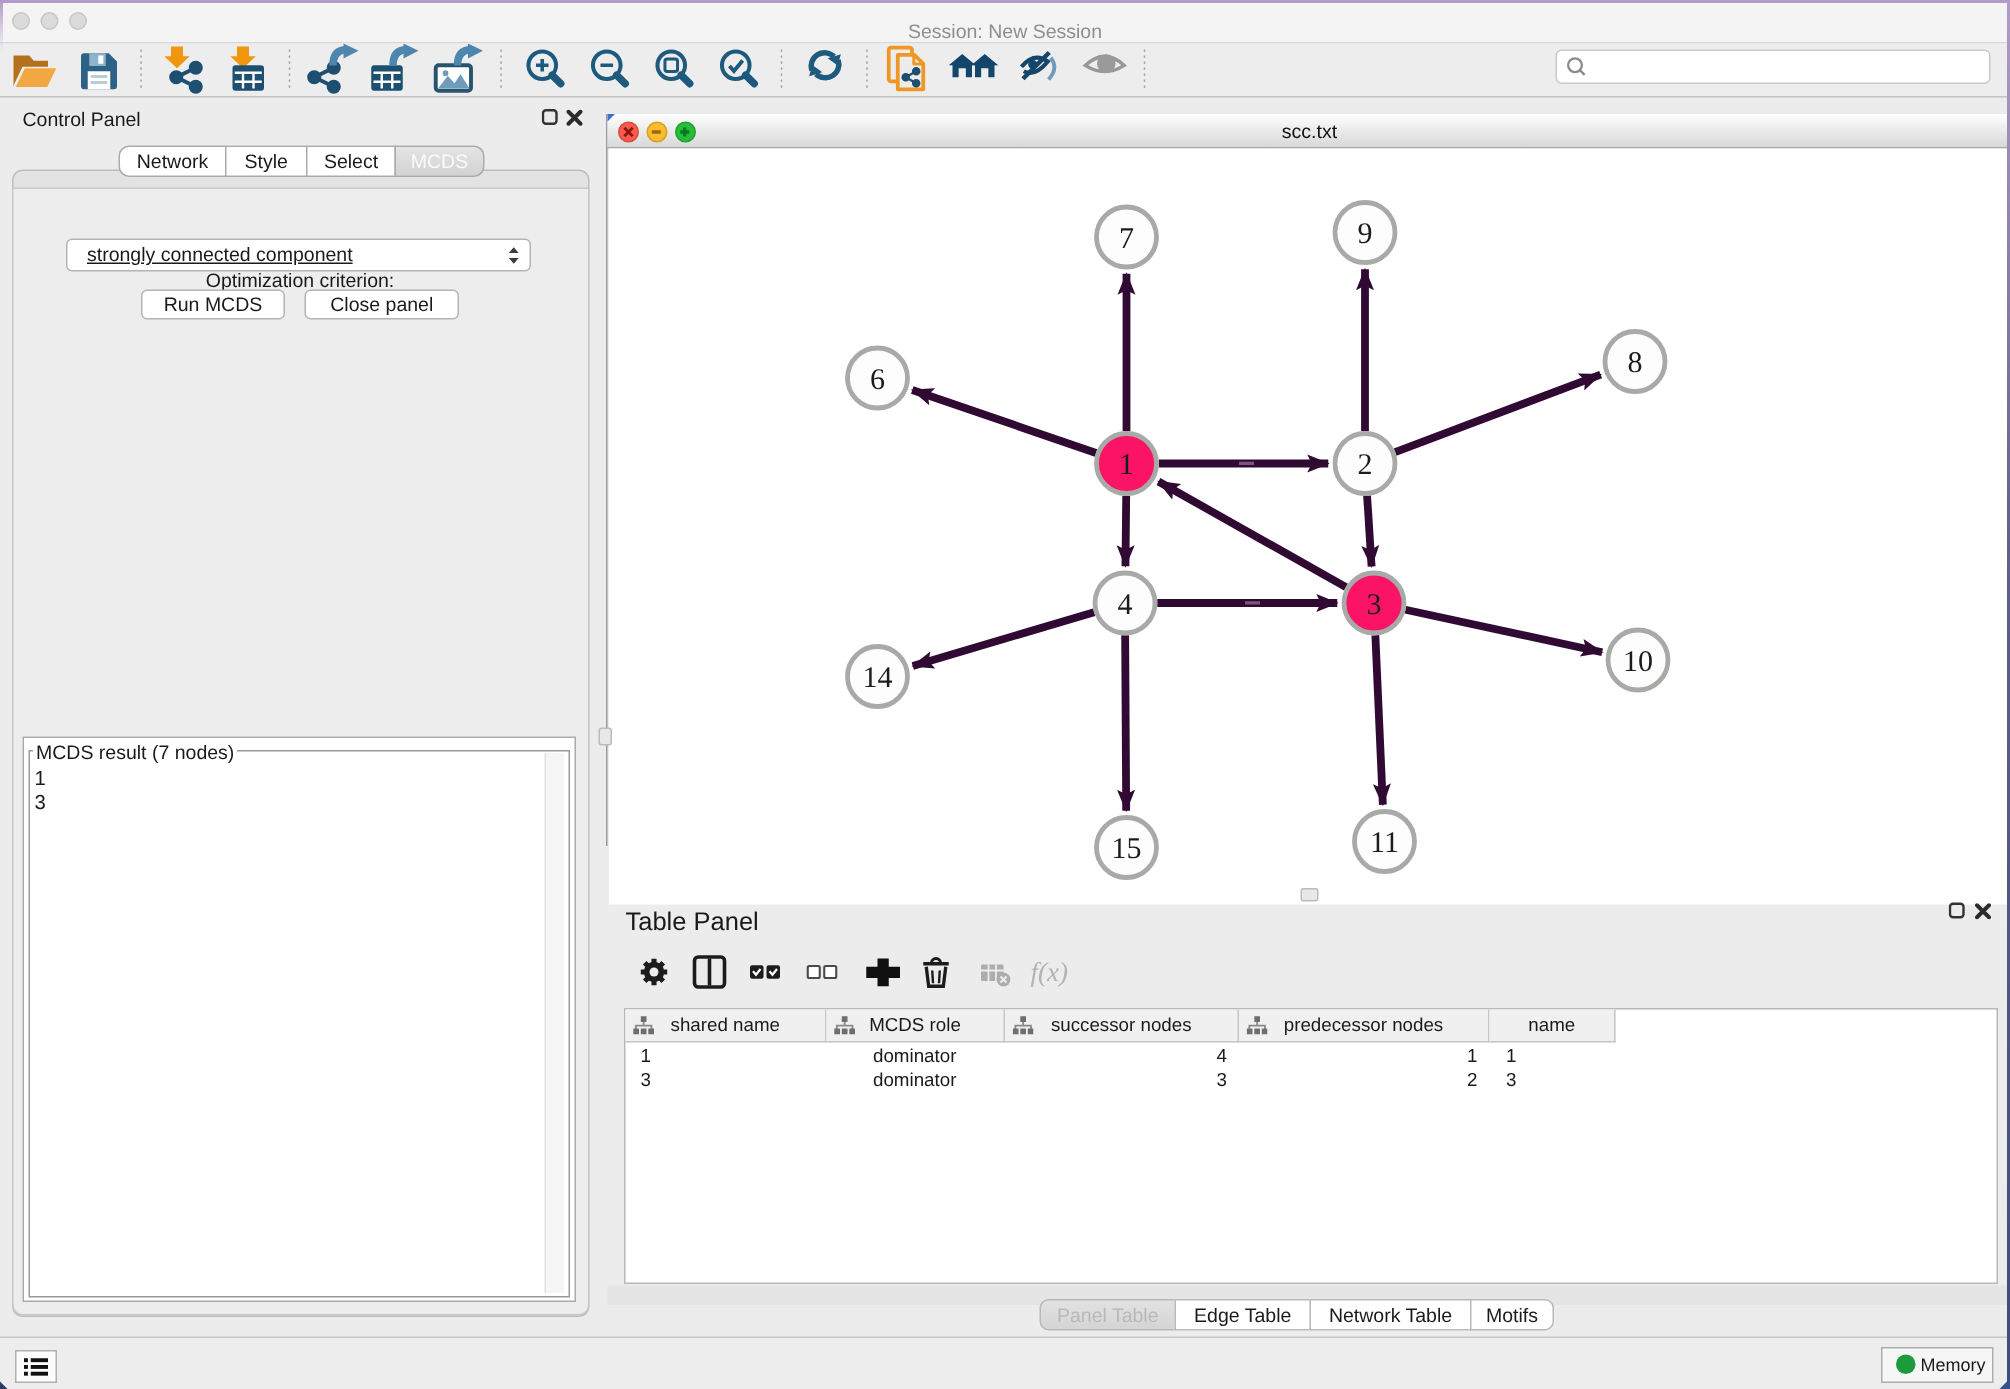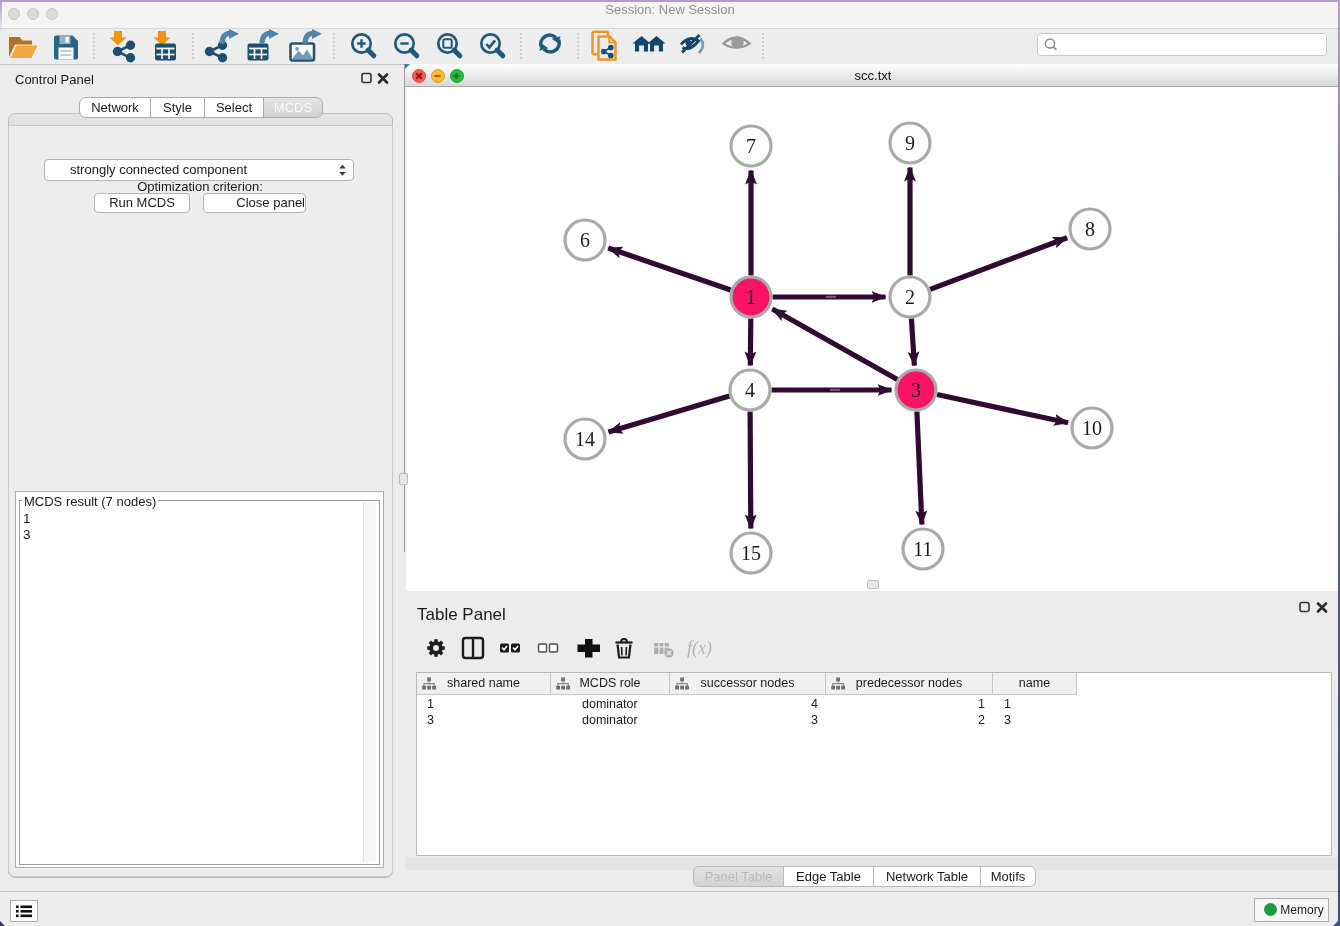--- a/index.html
+++ b/index.html
@@ -3,39 +3,39 @@
 <meta charset="utf-8">
 <style>
 html,body{margin:0;padding:0;}
 body{width:1340px;height:926px;overflow:hidden;position:relative;background:#ececec;
  font-family:"Liberation Sans",sans-serif;color:#1a1a1a;}
 .abs{position:absolute;}
 
 #titlebar{left:0;top:0;width:1340px;height:28px;background:#f4f4f4;border-bottom:1px solid #d7d7d7;}
 #topline{left:0;top:0;width:1340px;height:2px;background:#b29bc7;}
 .tl{width:10px;height:10px;border-radius:50%;background:#dbdbdb;border:1px solid #c6c6c6;top:8px;}
-#wtitle{top:2px;left:0;width:1340px;text-align:center;font-size:13px;color:#8e8e8e;}
+#wtitle{top:13px;left:0;width:1340px;text-align:center;font-size:13px;color:#8e8e8e;}
 #toolbar{left:0;top:29px;width:1340px;height:35px;background:#ededed;border-bottom:1px solid #c3c3c3;}
 #searchbox{left:1037px;top:33px;width:288px;height:21px;background:#fff;border:1px solid #c9c9c9;border-radius:4px;}
 
 #cptitle{left:15px;top:72px;font-size:13px;}
 #cppanel{left:8px;top:113px;width:383px;height:763px;background:#e3e3e3;border:1px solid #bdbdbd;border-radius:7px;}
 #cpinner{left:8px;top:125px;width:383px;height:750px;background:#ededed;border:1px solid #c8c8c8;border-radius:0 0 7px 7px;}
 .tab{top:97px;height:19px;border:1px solid #ababab;background:#fff;font-size:13px;text-align:center;line-height:19px;}
 #tabmcds{background:linear-gradient(#e4e4e4,#d2d2d2);color:#fafafa;border-radius:0 7px 7px 0;}
 #optlabel{left:0px;top:136px;width:400px;text-align:center;font-size:13px;margin-top:43px;}
 #combo{left:44px;top:159px;width:308px;height:20px;background:#fff;border:1px solid #b4b4b4;border-radius:4px;font-size:13px;line-height:20px;}
 .btn{top:193px;height:18px;background:#fff;border:1px solid #b4b4b4;border-radius:4px;font-size:13px;text-align:center;line-height:18px;}
 #fieldset{left:15px;top:491px;width:367px;height:375px;border:1px solid #ababab;background:#fff;}
 #fieldborder{left:3px;top:8px;width:359px;height:363px;border:1px solid #9a9a9a;}
 #legend{left:22px;top:494px;font-size:13px;background:#fff;padding:0 2px;}
 #scrolltrack{right:7px;top:10px;width:12px;height:360px;background:#f6f6f6;border-left:1px solid #e3e3e3;}
 #mcdsvals{left:7px;top:19px;font-size:13.5px;line-height:15.5px;}
 
-#netwin{left:404px;top:64px;width:936px;height:488px;border-left:1px solid #9b9b9b;text-decoration:underline;}
+#netwin{left:404px;top:76px;width:936px;height:488px;border-left:1px solid #9b9b9b;text-decoration:underline;}
 #nettitle{left:0;top:0;width:936px;height:22px;background:linear-gradient(#fefefe,#d8d8d8);border-bottom:1px solid #a8a8a8;}
 #netname{top:4px;left:0;width:936px;text-align:center;font-size:13px;color:#111;}
 .ball{width:12px;height:12px;border-radius:50%;top:5px;}
 #netcanvas{left:1px;top:23px;width:935px;height:504px;background:#fff;}
 #grip1{left:-6px;top:409px;width:7px;height:10px;background:#e8e8e8;border:1px solid #bbb;border-radius:2px;}
 #grip2{left:462px;top:516px;width:10px;height:7px;background:#e8e8e8;border:1px solid #bbb;border-radius:2px;}
 
 #tphead{left:404px;top:595px;width:936px;height:296px;}
 #tptitle{left:13px;top:10px;font-size:17px;}
 #tabletoolbar{left:13px;top:36px;width:910px;height:32px;}
@@ -170,26 +170,26 @@
     <rect x="1" y="1.5" width="9" height="9" rx="2" fill="none" stroke="#333" stroke-width="1.6"></rect>
     <path d="M18,2.5 l8,8 M26,2.5 l-8,8" stroke="#2b2b2b" stroke-width="2.6" stroke-linecap="round"></path>
   </svg>
 <div class="abs" id="cppanel"></div>
 <div class="abs" id="cpinner"></div>
 <div class="abs tab" style="left:79px;width:70px;border-radius:7px 0 0 7px;">Network</div>
 <div class="abs tab" style="left:150px;width:53px;">Style</div>
 <div class="abs tab" style="left:204px;width:58px;">Select</div>
 <div class="abs tab" id="tabmcds" style="left:263px;width:58px;">MCDS</div>
 <div class="abs" id="optlabel">Optimization criterion:</div>
-<div class="abs" id="combo"><span style="padding-left:25px;">strongly connected component</span>
+<div class="abs" id="combo"><span style="padding-left:13px;text-decoration:underline;">strongly connected component</span>
 <svg class="abs" style="right:6px;top:4px;" width="9" height="13">
       <path d="M1.2,4.6 L4.5,0.8 L7.8,4.6 Z M1.2,8 L4.5,11.8 L7.8,8 Z" fill="#3c3c3c"></path>
     </svg></div>
 <div class="abs btn" style="left:94px;width:94px;">Run MCDS</div>
-<div class="abs btn" style="left:203px;width:101px;text-align:right;">Close panel</div>
+<div class="abs btn" style="left:203px;width:101px;">Close panel</div>
 <div class="abs" id="fieldset">
   <div class="abs" id="fieldborder"></div>
   <div class="abs" id="scrolltrack"></div>
   <div class="abs" id="mcdsvals">1<br>3</div>
 </div>
 <div class="abs" id="legend">MCDS result (7 nodes)</div>
 
 <div class="abs" id="netwin">
   <div class="abs" id="nettitle">
       <div class="abs" style="left:0;top:0;width:0;height:0;border-left:5px solid #3e6fd0;border-bottom:5px solid transparent;"></div>

